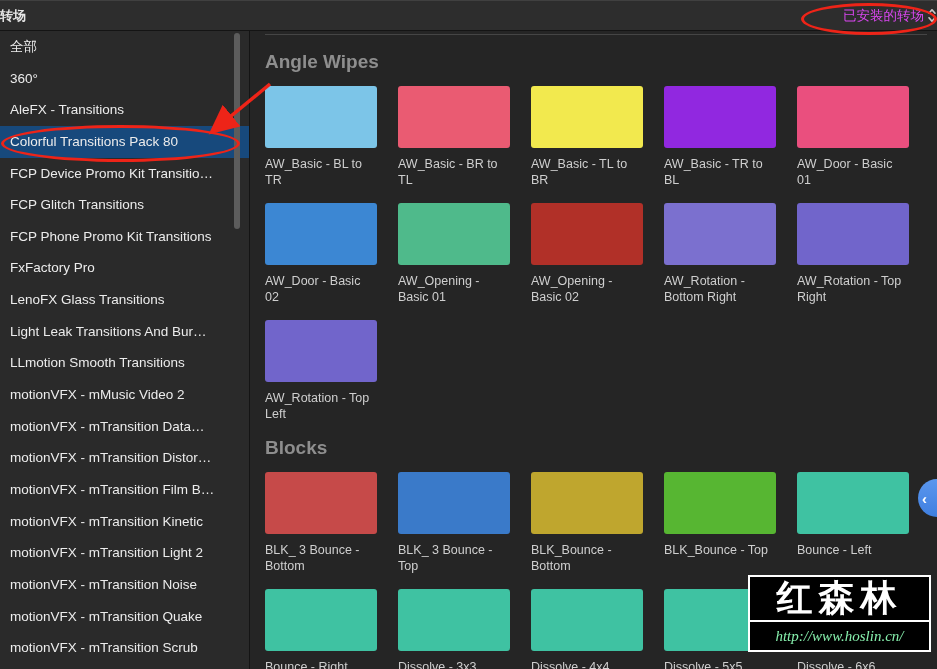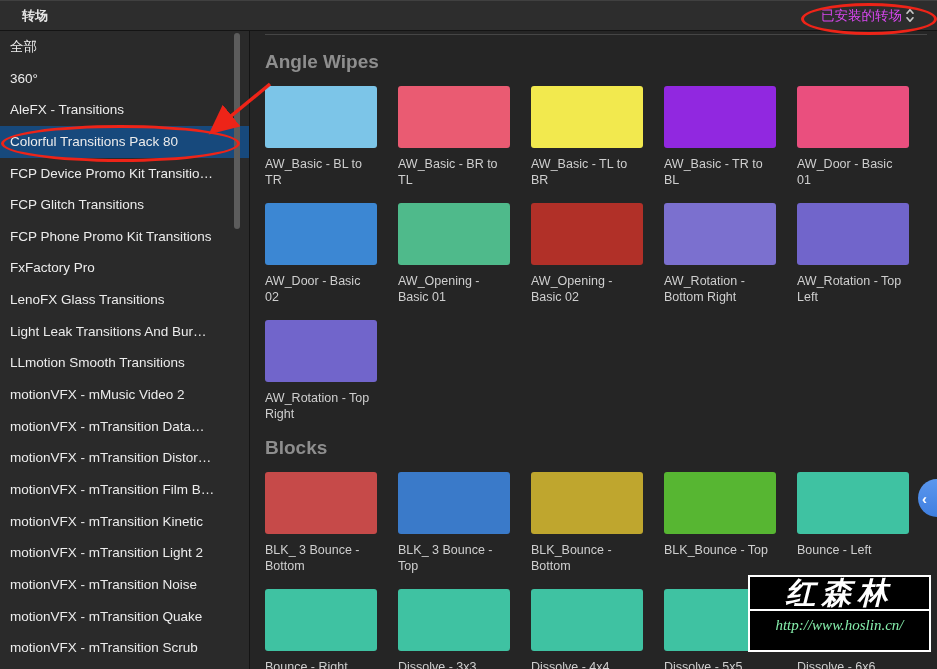--- a/index.html
+++ b/index.html
@@ -2,21 +2,21 @@
 <html style="--annotation-red: #ee2418; --selected-row-blue: #17497c; --panel-toggle-blue: #3f7fe0; --accent-header-gray: #8e8e8e;"><head>
 <meta charset="utf-8">
 <style>
   html,body{margin:0;padding:0;background:#1e1e1e;}
   body{font-family:"Liberation Sans","DejaVu Sans",sans-serif;}
   .window{position:relative;width:937px;height:669px;background:#262626;overflow:hidden;}
 
   
   .topbar{position:absolute;top:0;left:0;right:0;height:31px;box-sizing:border-box;
     background:#2d2d2d;border-top:1px solid #404040;border-bottom:1px solid #141414;
-    display:flex;align-items:center;justify-content:space-between;padding:0 22px;z-index:3;}
+    display:flex;align-items:center;justify-content:space-between;padding:0 0;z-index:3;}
   .topbar-title{color:#e6e6e6;font-size:13px;font-weight:bold;}
   .dropdown{display:flex;align-items:center;gap:3px;color:#d946ef;font-size:13.5px;cursor:default;margin-left:8px;}
   .dropdown svg{display:block;}
 
   
   .content{position:absolute;top:31px;left:0;right:0;bottom:0;display:flex;}
   .sidebar{width:250px;min-width:250px;background:#2a2a2a;border-right:1px solid #141414;
     box-sizing:border-box;position:relative;}
   .sidebar-item{height:31.65px;line-height:31.65px;padding-left:10px;font-size:13.5px;color:#ececec;
     white-space:nowrap;overflow:hidden;}
@@ -34,22 +34,22 @@
 
   
   .panel-toggle{position:absolute;right:0;top:479px;width:19px;height:38px;z-index:4;
     border-radius:19px 0 0 19px;background:linear-gradient(180deg,#5b97ee,var(--panel-toggle-blue,#3f7fe0));
     color:#fff;display:flex;align-items:center;justify-content:flex-start;padding-left:4px;
     box-sizing:border-box;font-size:15px;font-weight:bold;}
 
   
   .watermark{position:absolute;left:748px;top:575px;width:183px;height:77px;background:#000;
     border:2px solid #fff;box-sizing:border-box;z-index:5;}
-  .wm-title{height:32px;display:flex;align-items:center;justify-content:center;color:#fff;
-    font-size:30px;font-weight:bold;letter-spacing:6px;font-style:italic;}
+  .wm-title{height:43px;display:flex;align-items:center;justify-content:center;color:#fff;
+    font-size:36px;font-weight:bold;letter-spacing:6px;}
   .wm-url{border-top:2px solid #fff;height:28px;display:flex;align-items:center;justify-content:center;
     color:#86efac;font-size:15px;font-style:italic;
     font-family:"Liberation Serif","DejaVu Serif",serif;}
 
   
   .anno{position:absolute;border:3px solid var(--annotation-red,#ee2418);border-radius:50%;
     pointer-events:none;z-index:6;background:transparent;}
   .anno-dropdown{left:801px;top:3px;width:130px;height:26px;}
   .anno-sidebar{left:1px;top:125px;width:233px;height:31px;}
   .anno-arrow{position:absolute;left:198px;top:74px;width:90px;height:68px;z-index:6;
@@ -175,25 +175,25 @@
               <div class="cell">
     <div class="thumb" style="background: rgb(177, 48, 40);"></div>
     <div class="cell-label">AW_Opening - Basic 02</div>
   </div>
               <div class="cell">
     <div class="thumb" style="background: rgb(123, 112, 207);"></div>
     <div class="cell-label">AW_Rotation - Bottom Right</div>
   </div>
               <div class="cell">
     <div class="thumb" style="background: rgb(113, 101, 203);"></div>
+    <div class="cell-label">AW_Rotation - Top Right</div>
+  </div>
+              <div class="cell">
+    <div class="thumb" style="background: rgb(113, 101, 203);"></div>
     <div class="cell-label">AW_Rotation - Top Left</div>
-  </div>
-              <div class="cell">
-    <div class="thumb" style="background: rgb(113, 101, 203);"></div>
-    <div class="cell-label">AW_Rotation - Top Right</div>
   </div>
             </div>
   </div>
           <div class="section">
     <h2 class="section-title">Blocks</h2>
     <div class="grid">
               <div class="cell">
     <div class="thumb" style="background: rgb(198, 74, 73);"></div>
     <div class="cell-label">BLK_ 3 Bounce - Bottom</div>
   </div>

